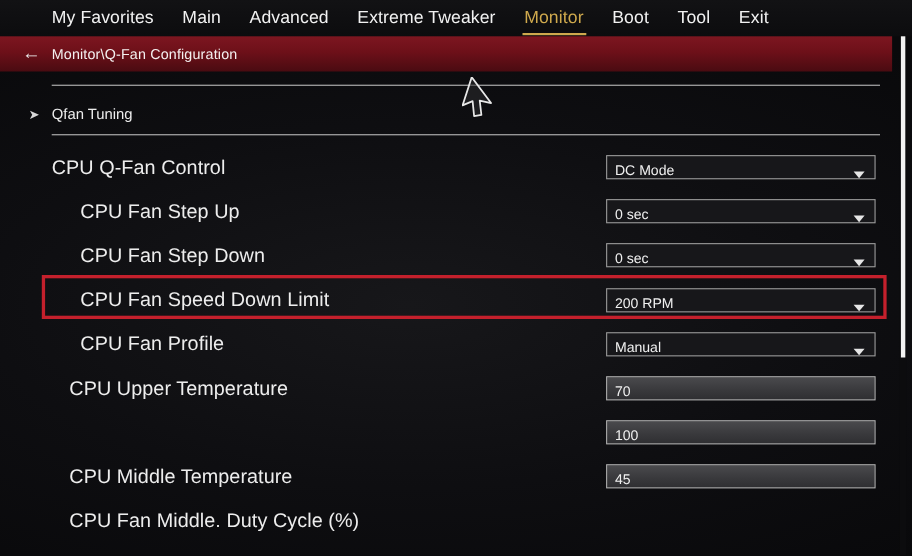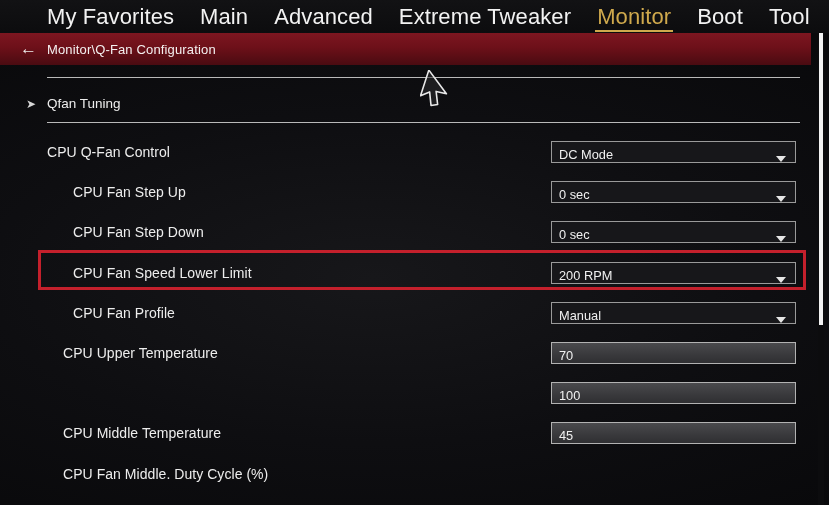--- a/index.html
+++ b/index.html
@@ -28,21 +28,21 @@
     width: 829px;
     height: 33px;
     background: linear-gradient(#121214 0%, #0c0c0e 100%);
     display: flex;
     align-items: center;
     padding-left: 34px;
     gap: 0;
   }
   .menu-item {
     color: #f2f2f2;
-    font-size: 22px;
+    font-size: 16px;
     letter-spacing: .1px;
     padding: 0 13px;
     line-height: 26px;
     position: relative;
     white-space: nowrap;
     cursor: default;
   }
   .menu-item.active { color: #c8a martians; }
   .menu-item.active {
     color: #cfa94d;
@@ -127,21 +127,21 @@
     width: 811px;
   }
   .row {
     position: relative;
     height: 40.2px;
     display: flex;
     align-items: center;
   }
   .row-label {
     color: #ededed;
-    font-size: 14px;
+    font-size: 18px;
     white-space: nowrap;
     letter-spacing: .05px;
   }
   .row-label.indent0 { margin-left: 47px; }
   .row-label.indent1 { margin-left: 73px; }
   .row-label.indent2 { margin-left: 63px; }
 
   
   .ctrl {
     position: absolute;
@@ -261,21 +261,21 @@
           </div>
         </div>
         <div class="row">
           <div class="row-label indent1">CPU Fan Step Down</div>
           <div class="ctrl select">
             <span class="ctrl-value">0 sec</span>
             <span class="caret"></span>
           </div>
         </div>
         <div class="row">
-          <div class="row-label indent1">CPU Fan Speed Lower Limit</div>
+          <div class="row-label indent1">CPU Fan Speed Down Limit</div>
           <div class="ctrl select">
             <span class="ctrl-value">200 RPM</span>
             <span class="caret"></span>
           </div>
         </div>
         <div class="row">
           <div class="row-label indent1">CPU Fan Profile</div>
           <div class="ctrl select">
             <span class="ctrl-value">Manual</span>
             <span class="caret"></span>

